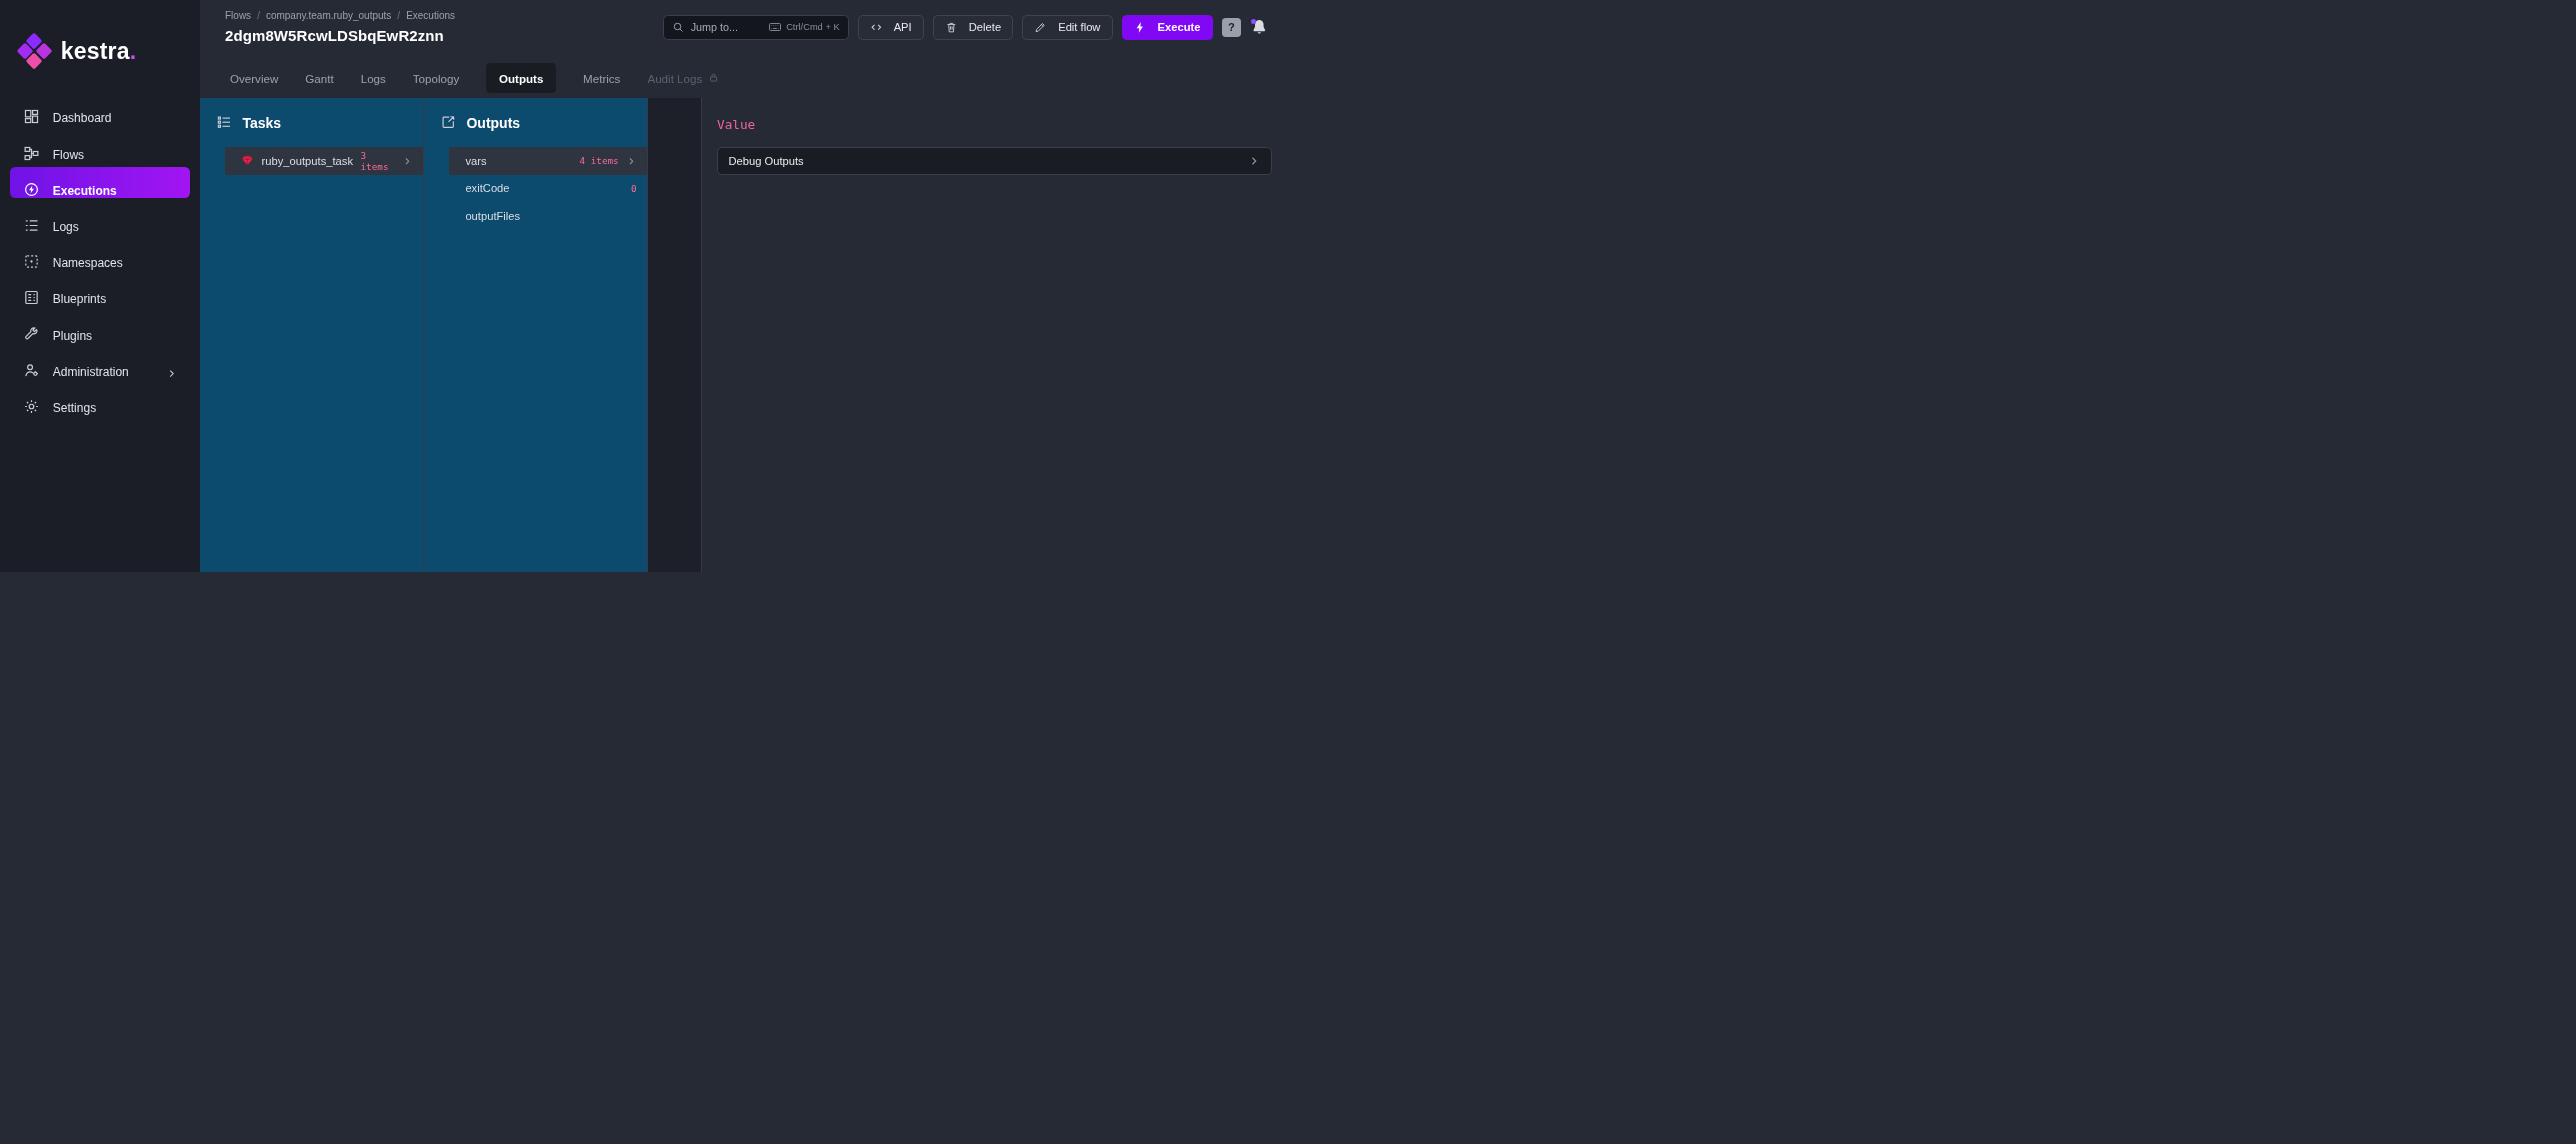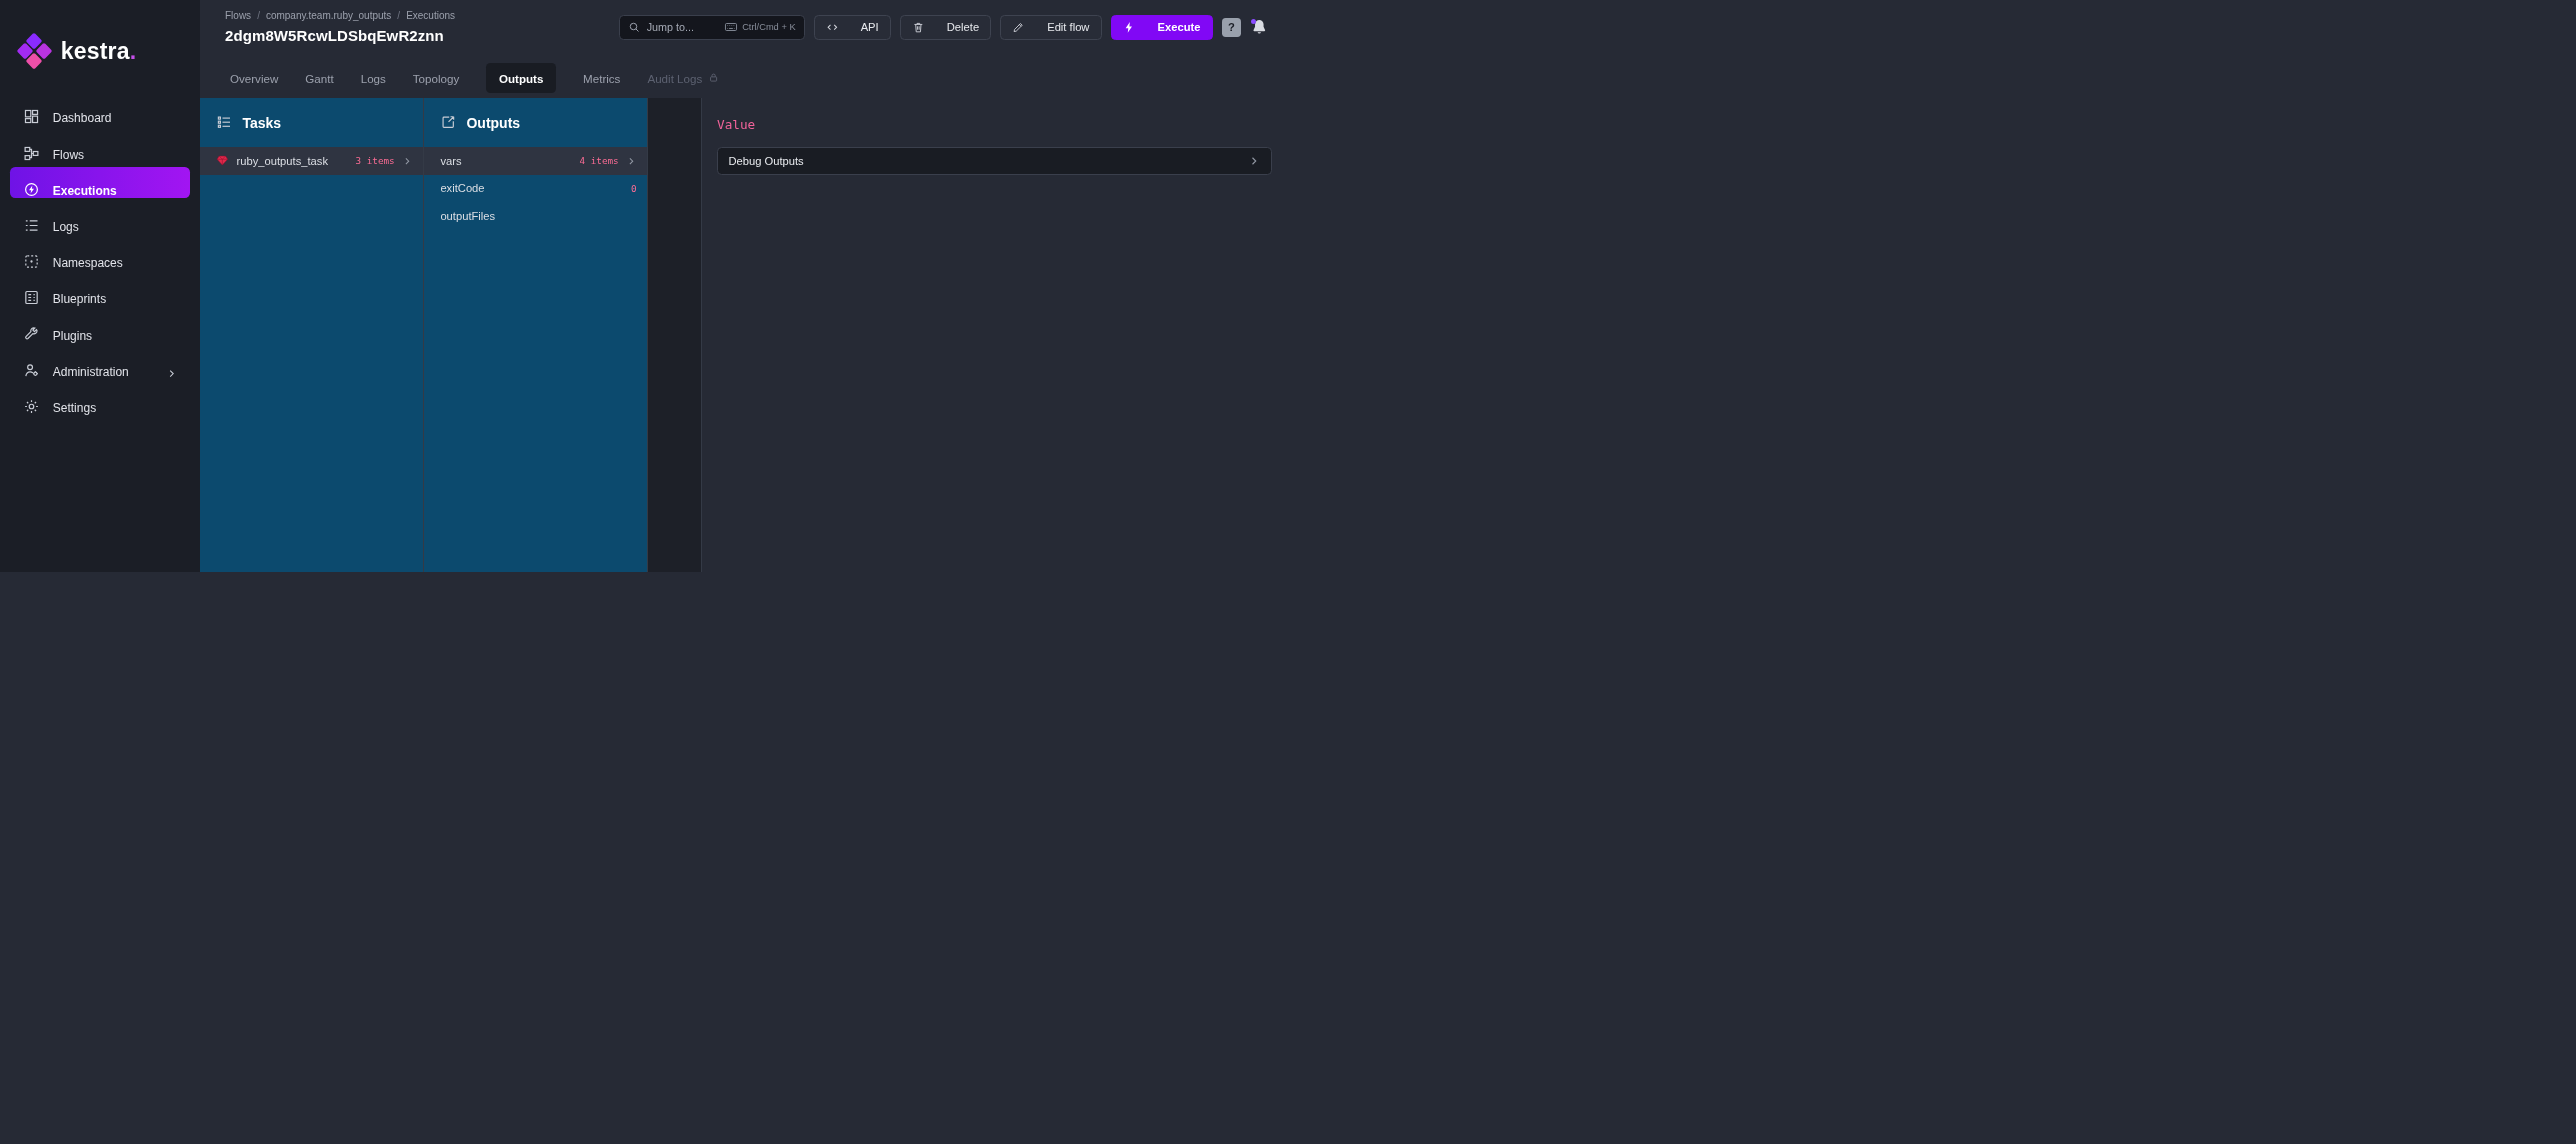--- a/index.html
+++ b/index.html
@@ -42,42 +42,42 @@
 
   .tb-right { display:flex; align-items:center; gap:9px; margin-top:4.5px; }
   .searchbox { width:186px; height:25px; background:#14161D; border:0.7px solid #3A3F4C; border-radius:4.5px;
                display:flex; align-items:center; gap:6.7px; padding:0 8.2px; cursor:pointer; }
   .searchbox .mag { width:12px; height:12px; color:#9AA0AC; flex:none; }
   .search-text { flex:1; font-size:10.8px; color:#A6ABB6; }
   .search-kbd { display:flex; align-items:center; gap:4.5px; color:#878D99; font-size:9.3px; }
   .kbd-ic { width:14px; height:14px; color:#878D99; }
 
   .btn { height:25px; border:0.7px solid #3E4350; border-radius:4.5px; background:#282C37;
-         display:flex; align-items:center; gap:22px; padding:0 11.2px; color:#E8EAEE; font-size:11.2px; cursor:pointer; }
+         display:flex; align-items:center; gap:11px; padding:0 11.2px; color:#E8EAEE; font-size:11.2px; cursor:pointer; }
   .btn .b-ic { width:12.7px; height:12.7px; color:#D2D5DC; }
   .btn-execute { background:#8108F5; border-color:#8108F5; color:#FFFFFF; font-weight:600; }
   .btn-execute .b-ic { color:#FFFFFF; }
   .help-btn { width:19.4px; height:19.4px; border-radius:3.7px; background:#99A0AC; color:#1B1E26;
               font-weight:700; font-size:11.2px; display:flex; align-items:center; justify-content:center; cursor:pointer; }
   .bell-btn { position:relative; width:18.6px; height:18.6px; color:#D9DCE2; cursor:pointer; }
   .bell-dot { position:absolute; left:0.7px; top:0.7px; width:5.2px; height:5.2px; border-radius:50%; background:#8A4DFF; }
 
   .tabs { height:40px; flex:none; display:flex; align-items:center; gap:27px; padding:0 30px; font-size:11.6px; color:#9CA1AD; }
   .tab { display:flex; align-items:center; gap:6px; cursor:pointer; white-space:nowrap; }
   .tab.active { background:#191C23; color:#FFFFFF; font-weight:700; height:30px; padding:0 12.7px; border-radius:4.5px; }
   .tab.locked { color:#5C6170; }
   .lock-ic { width:11.2px; height:11.2px; color:#5C6170; }
 
   
   .content { flex:1; display:flex; min-height:0; background:#0c4a6e; }
   .col { width:224px; flex:none; border-right:0.7px solid #343A46; display:flex; flex-direction:column; }
   .col-header { height:49px; flex:none; display:flex; align-items:center; gap:9.7px; padding:0 16.4px;
                 font-size:14px; font-weight:600; color:#FFFFFF; }
   .col-header .h-ic { width:16.4px; height:16.4px; color:#C9CDD6; }
-  .rowlist { display:flex; flex-direction:column; }
+  .rowlist { display:flex; flex-direction:column;margin-left:25px; }
   .row { height:27.6px; display:flex; align-items:center; gap:7.5px; padding:0 10.4px 0 16.4px;
          font-size:11.2px; color:#DCDFE5; cursor:pointer; }
   .row.selected { background:#2F3441; }
   .row-badge { margin-left:auto; font-family:"DejaVu Sans Mono", monospace; font-size:9.3px; color:#FA6C94; }
   .row-chevron { width:10.4px; height:10.4px; color:#9298A4; flex:none; }
   .ruby-ic { width:12.7px; height:12.7px; flex:none; }
 
   .kv-col { padding-top:4.5px; }
   .kv-row { height:27.6px; display:flex; align-items:center; justify-content:space-between; padding:0 13.4px; cursor:pointer; }
   .kv-key { font-size:10.4px; color:#C6CAD2; }

